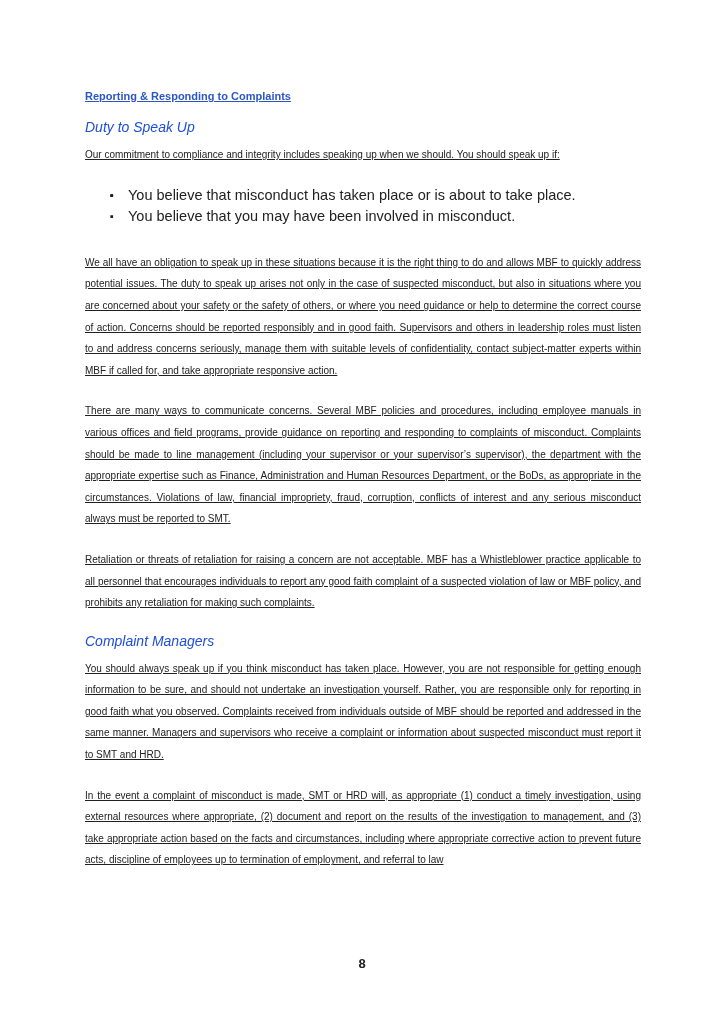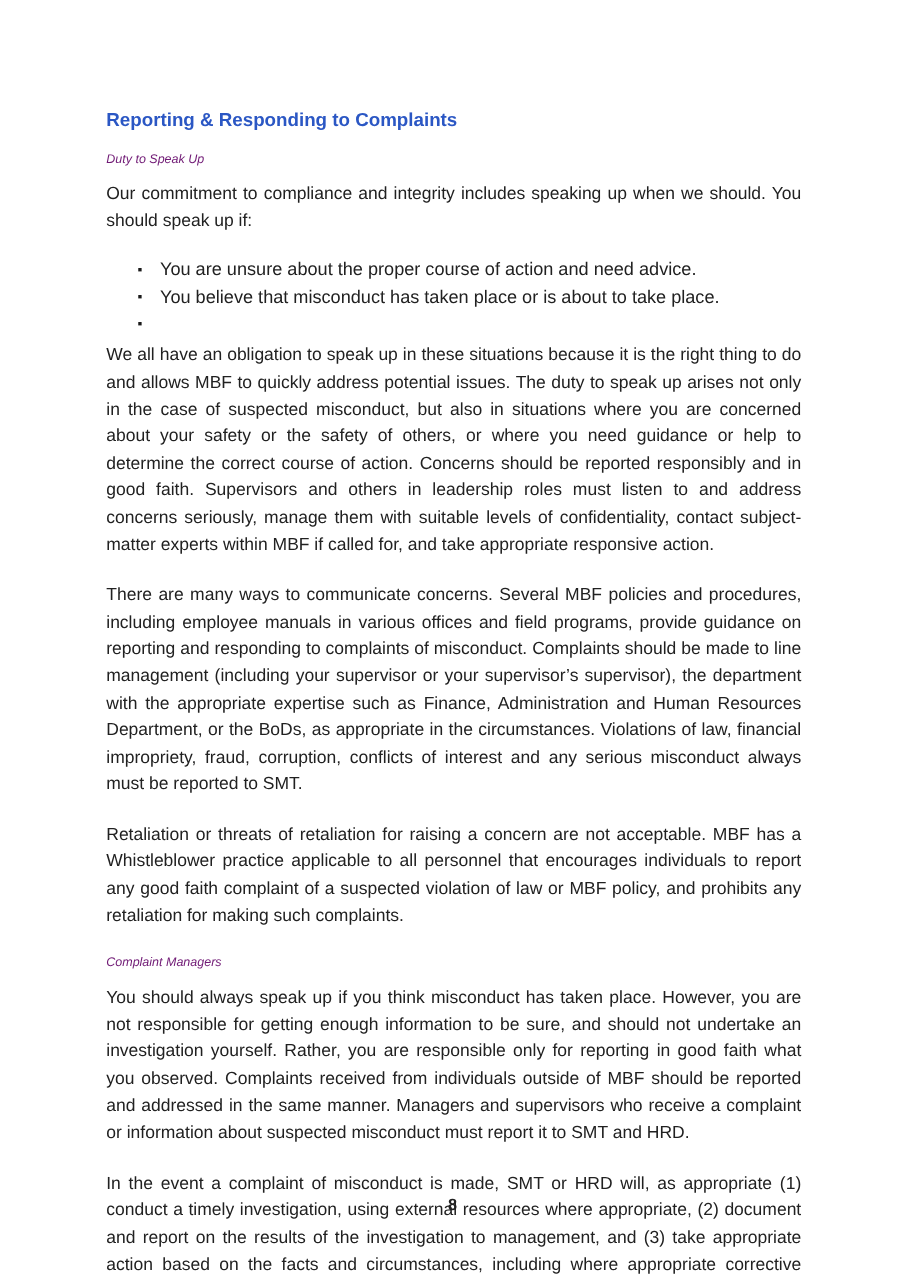--- a/index.html
+++ b/index.html
@@ -17,38 +17,40 @@
   }
   .page {
     box-sizing: border-box;
     width: 724px;
     height: 1024px;
     padding: 88px 83px 0 85px;
     background: #ffffff;
   }
   .section-heading {
     color: #2b57c4;
-    font-size: 15px;
+    font-size: 11px;
     font-weight: bold;
     line-height: 17px;
     margin: 0 0 10px 0;
+    text-decoration: underline;
   }
   .subsection-title {
-    color: #701a75;
-    font-size: 10px;
+    color: #1d4ed8;
+    font-size: 14px;
     font-style: italic;
     font-weight: normal;
     line-height: 17px;
     margin: 14px 0 8px 0;
   }
   p.body-para {
-    font-size: 14px;
+    font-size: 10px;
     line-height: 21.6px;
     text-align: justify;
     margin: 0 0 19px 0;
+    text-decoration: underline;
   }
   ul.bullet-list {
     list-style: none;
     margin: 3px 0 24px 0;
     padding: 0;
   }
   ul.bullet-list li {
     position: relative;
     padding-left: 43px;
     font-size: 14.5px;
@@ -80,28 +82,28 @@
 
   <h1 class="section-heading">Reporting &amp; Responding to Complaints</h1>
 
   <h2 class="subsection-title">Duty to Speak Up</h2>
 
   <p class="body-para">Our commitment to compliance and integrity includes speaking up when we should. You should speak up if:</p>
 
   <ul class="bullet-list">
     <li>
       <span class="square-bullet">▪</span>
-      <span>You are unsure about the proper course of action and need advice.</span>
     </li>
     <li>
       <span class="square-bullet">▪</span>
       <span>You believe that misconduct has taken place or is about to take place.</span>
     </li>
     <li>
       <span class="square-bullet">▪</span>
+      <span>You believe that you may have been involved in misconduct.</span>
     </li>
   </ul>
 
   <p class="body-para">We all have an obligation to speak up in these situations because it is the right thing to do and allows MBF to quickly address potential issues. The duty to speak up arises not only in the case of suspected misconduct, but also in situations where you are concerned about your safety or the safety of others, or where you need guidance or help to determine the correct course of action. Concerns should be reported responsibly and in good faith. Supervisors and others in leadership roles must listen to and address concerns seriously, manage them with suitable levels of confidentiality, contact subject-matter experts within MBF if called for, and take appropriate responsive action.</p>
 
   <p class="body-para">There are many ways to communicate concerns. Several MBF policies and procedures, including employee manuals in various offices and field programs, provide guidance on reporting and responding to complaints of misconduct. Complaints should be made to line management (including your supervisor or your supervisor’s supervisor), the department with the appropriate expertise such as Finance, Administration and Human Resources Department, or the BoDs, as appropriate in the circumstances. Violations of law, financial impropriety, fraud, corruption, conflicts of interest and any serious misconduct always must be reported to SMT.</p>
 
 
   <p class="body-para">Retaliation or threats of retaliation for raising a concern are not acceptable. MBF has a Whistleblower practice applicable to all personnel that encourages individuals to report any good faith complaint of a suspected violation of law or MBF policy, and prohibits any retaliation for making such complaints.</p>
 

